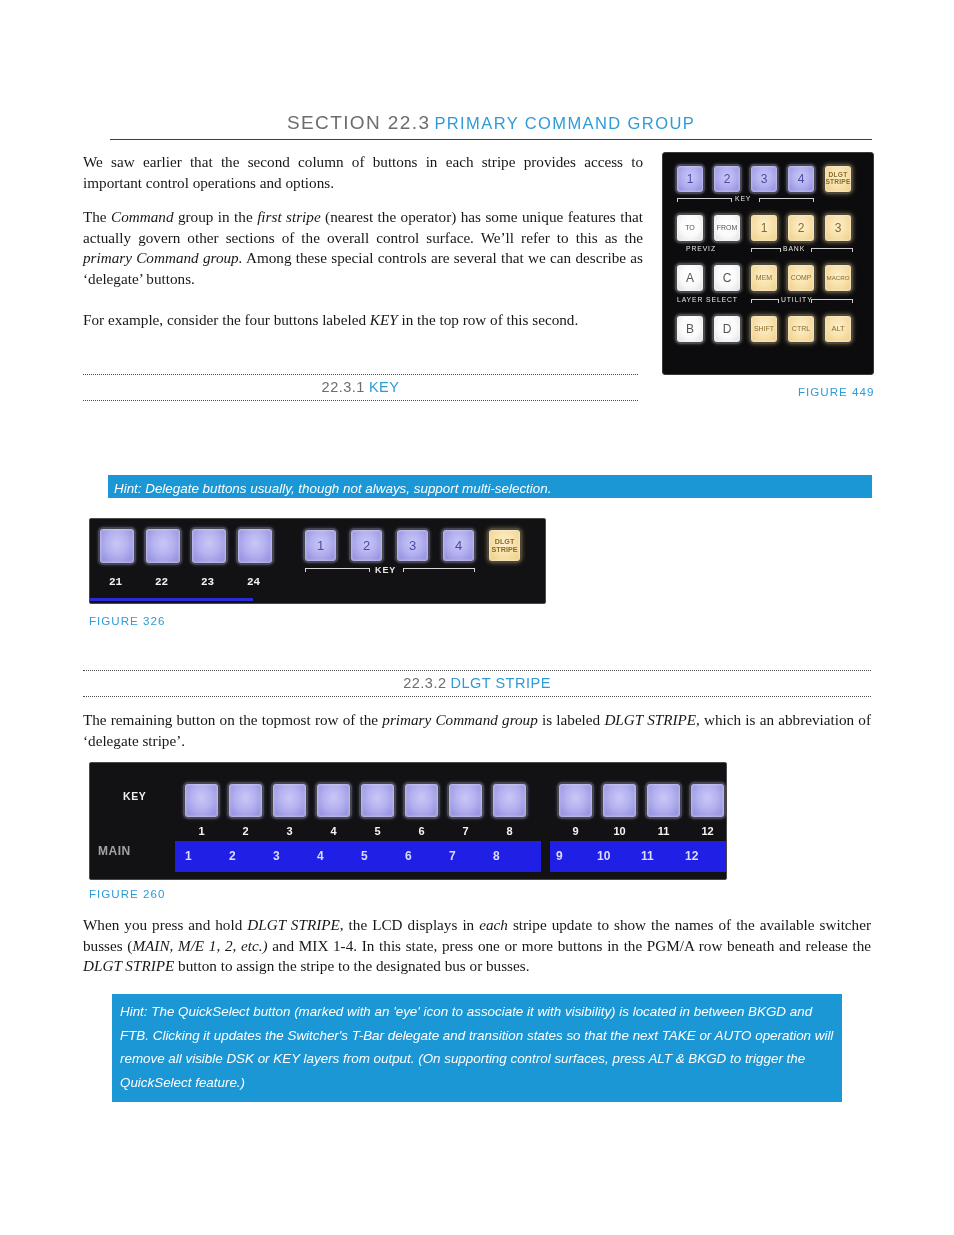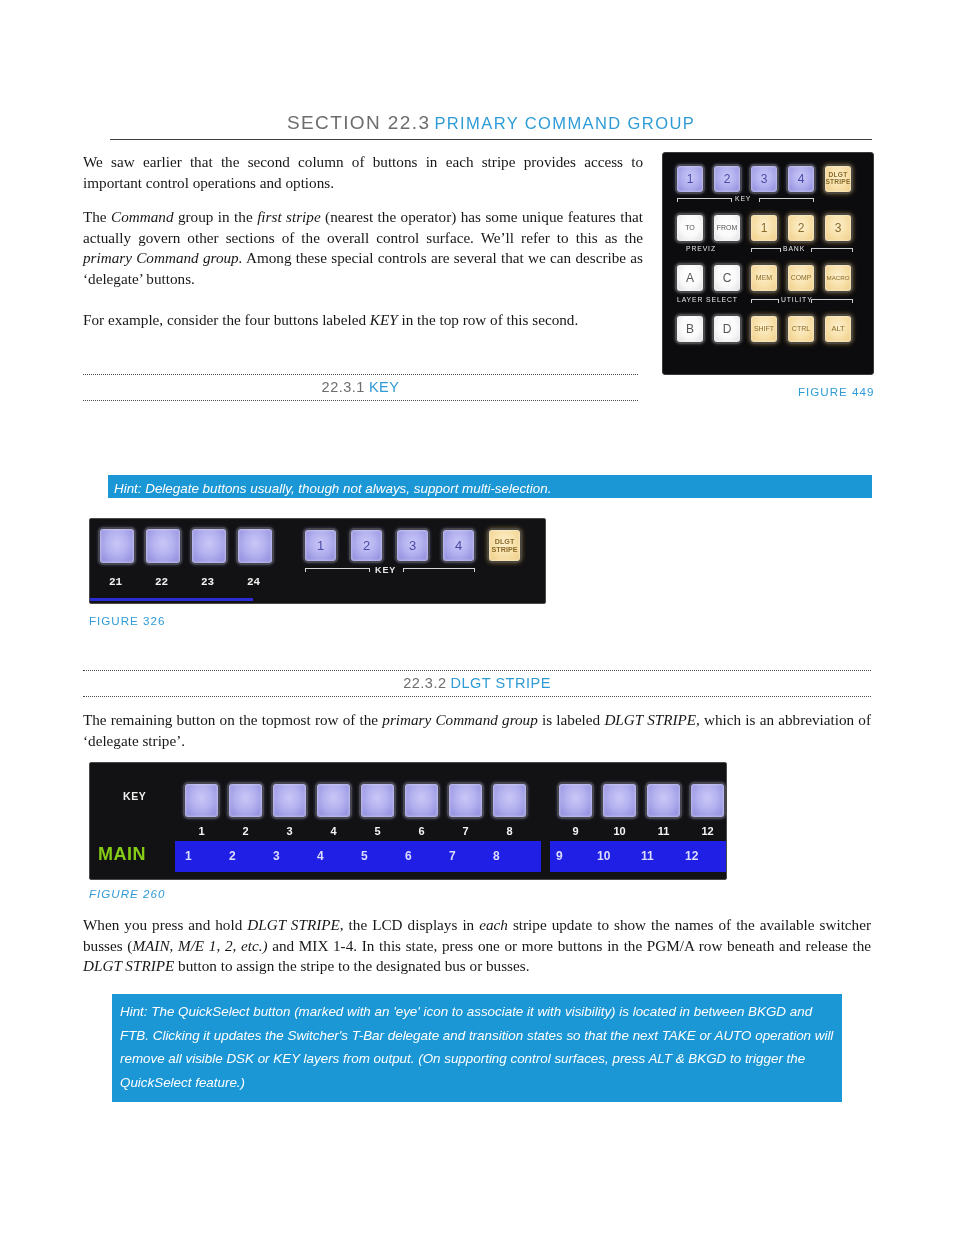--- a/index.html
+++ b/index.html
@@ -107,21 +107,21 @@
   
   .fig-caption {
     position: absolute;
     font-family: "Liberation Sans", sans-serif;
     font-size: 11.6px;
     letter-spacing: 1px;
     color: #2e9bd6;
   }
   #cap258 { left: 798px; top: 385px; }
   #cap259 { left: 89px; top: 614px; }
-  #cap260 { left: 89px; top: 887px; font-style: italic; }
+  #cap260 { left: 89px; top: 887px; }
 
   
   #fig258 {
     position: absolute;
     left: 662px;
     top: 152px;
     width: 210px;
     height: 221px;
     background: #0c0c0e;
     border: 1px solid #3a3a3a;
@@ -240,22 +240,22 @@
     font-size: 10.5px;
     color: #f0f0f0;
     letter-spacing: 0.6px;
   }
   #fig260 .mainlbl {
     position: absolute;
     left: 8px;
     top: 81px;
     font-family: "Liberation Sans", sans-serif;
     font-weight: bold;
-    font-size: 18px;
-    color: #84cc16;
+    font-size: 12px;
+    color: #a3a3a3;
     letter-spacing: 0.5px;
   }
   #fig260 .numlbl {
     position: absolute;
     font-family: "Liberation Sans", sans-serif;
     font-weight: bold;
     font-size: 11px;
     color: #f4f4f4;
     text-align: center;
   }

